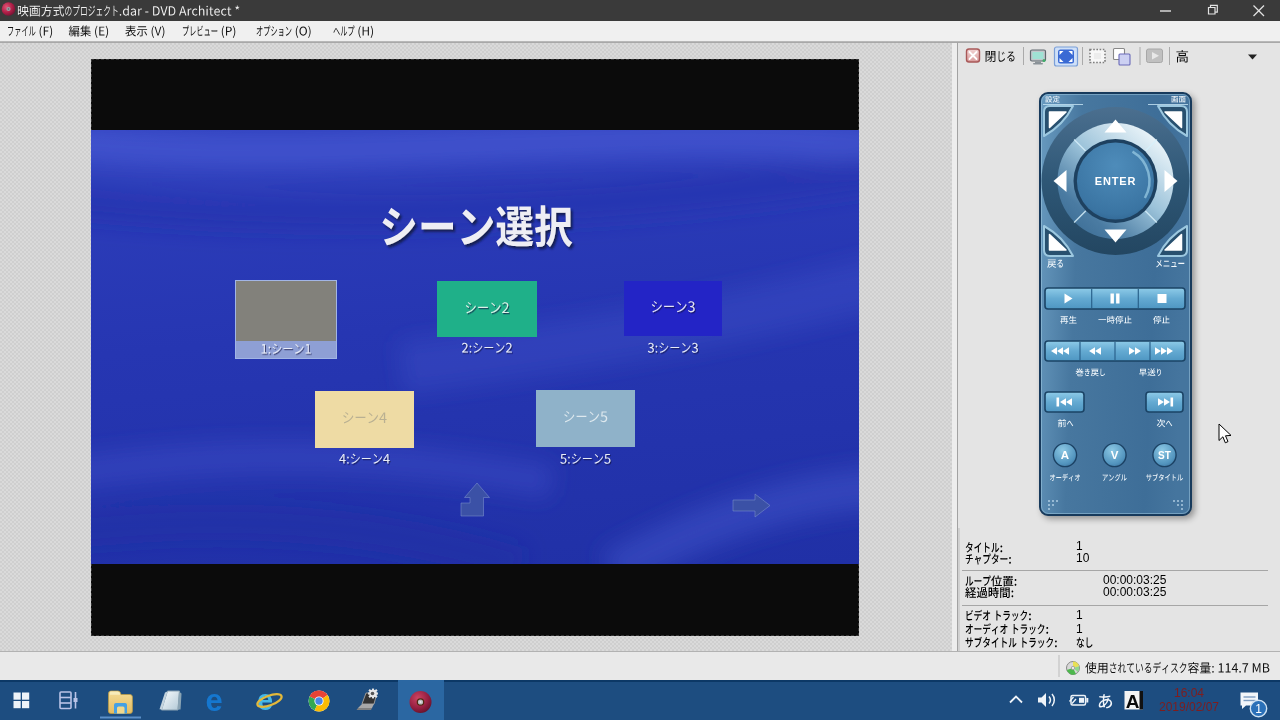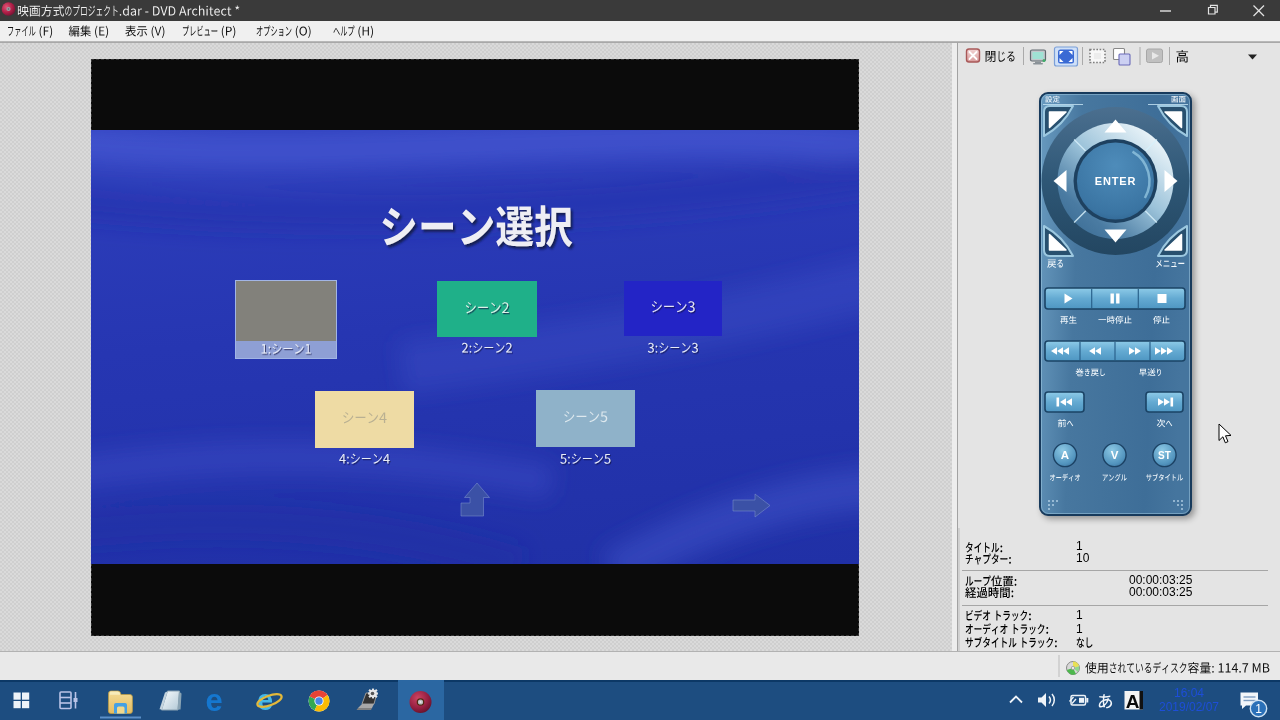--- a/index.html
+++ b/index.html
@@ -275,21 +275,21 @@
       <circle cx="18" cy="409" r="1"></circle>
       <circle cx="135" cy="409" r="1"></circle>
     </g>
 </svg>
 <svg class="abs" style="left:958px;top:528px;z-index:9" width="322" height="123">
  <line x1="1" y1="0" x2="1" y2="123" stroke="#bdbdbd" stroke-width="1"></line>
  <line x1="4" y1="42.5" x2="310" y2="42.5" stroke="#a6a6a6" stroke-width="1"></line>
  <line x1="4" y1="77.5" x2="310" y2="77.5" stroke="#a6a6a6" stroke-width="1"></line>
 </svg>
 <div class="abs" style="left:1076px;top:541px;z-index:9;font-size:12px;color:#000;line-height:11.5px">1<br>10</div>
-<div class="abs" style="left:1129px;top:575px;z-index:9;font-size:12px;color:#000;line-height:11.5px">00:00:03:25<br>00:00:03:25</div>
+<div class="abs" style="left:1103px;top:575px;z-index:9;font-size:12px;color:#000;line-height:11.5px">00:00:03:25<br>00:00:03:25</div>
 <div class="abs" style="left:1076px;top:609px;z-index:9;font-size:12px;color:#000;line-height:13.5px">1<br>1</div>
 <div id="statusbar"></div>
 <svg class="abs" style="left:1040px;top:651px;z-index:10" width="240" height="29">
  <line x1="19" y1="4" x2="19" y2="26" stroke="#bbb" stroke-width="1"></line>
  <circle cx="33" cy="17" r="6.5" fill="#d8d8d8" stroke="#888" stroke-width="1"></circle>
  <path d="M33,17 L33,10.5 A6.5,6.5 0 0 1 39.2,15.3 Z" fill="#e8e055"></path>
  <path d="M33,17 L26.8,19.1 A6.5,6.5 0 0 0 36,22.9 Z" fill="#4db84d"></path>
  <path d="M33,17 L39.2,15.3 A6.5,6.5 0 0 1 38,21 Z" fill="#8fd88f"></path>
  <circle cx="33" cy="17" r="1.7" fill="#e8e8e8" stroke="#999" stroke-width="0.8"></circle>
 </svg>
@@ -398,21 +398,21 @@
  <g>
   <path d="M1240.5,12.5 h17.5 v13 h-12 l-4,3.5 l0,-3.5 h-1.5 z" fill="#f2f6fa"></path>
   <g stroke="#7d9cc0" stroke-width="1.4">
    <line x1="1243.5" y1="17" x2="1255.5" y2="17"></line>
    <line x1="1243.5" y1="20.5" x2="1255.5" y2="20.5"></line>
   </g>
   <circle cx="1258.5" cy="28.5" r="8.2" fill="#2a70b8" stroke="#cfe2f2" stroke-width="1.4"></circle>
   <text x="1258.5" y="32.7" font-family="Liberation Sans,sans-serif" font-size="12" fill="#fff" text-anchor="middle">1</text>
  </g>
 </svg>
-<div class="abs" style="left:1146px;top:686px;width:86px;text-align:center;font-size:12px;color:#1d4ed8;z-index:11;line-height:14px">16:04<br>2019/02/07</div>
+<div class="abs" style="left:1146px;top:686px;width:86px;text-align:center;font-size:12px;color:#7f1d1d;z-index:11;line-height:14px">16:04<br>2019/02/07</div>
 <svg class="abs" style="left:1217px;top:423px;z-index:90" width="20" height="24">
  <path d="M2,1 L2,17.5 L5.9,13.8 L8.3,19.8 L11,18.6 L8.5,12.8 L14,12.4 Z" fill="#fff" stroke="#000" stroke-width="1"></path>
 </svg>
 <svg id="txt" viewBox="0 0 1280 720">
     <defs>
       <filter id="ds" x="-20%" y="-20%" width="140%" height="140%">
         <feDropShadow dx="2" dy="2.5" stdDeviation="1.2" flood-color="#0a1240" flood-opacity="0.85"></feDropShadow>
       </filter>
       <filter id="ds2" x="-30%" y="-30%" width="160%" height="160%">
         <feDropShadow dx="1" dy="1.2" stdDeviation="0.7" flood-color="#0a1240" flood-opacity="0.7"></feDropShadow>

